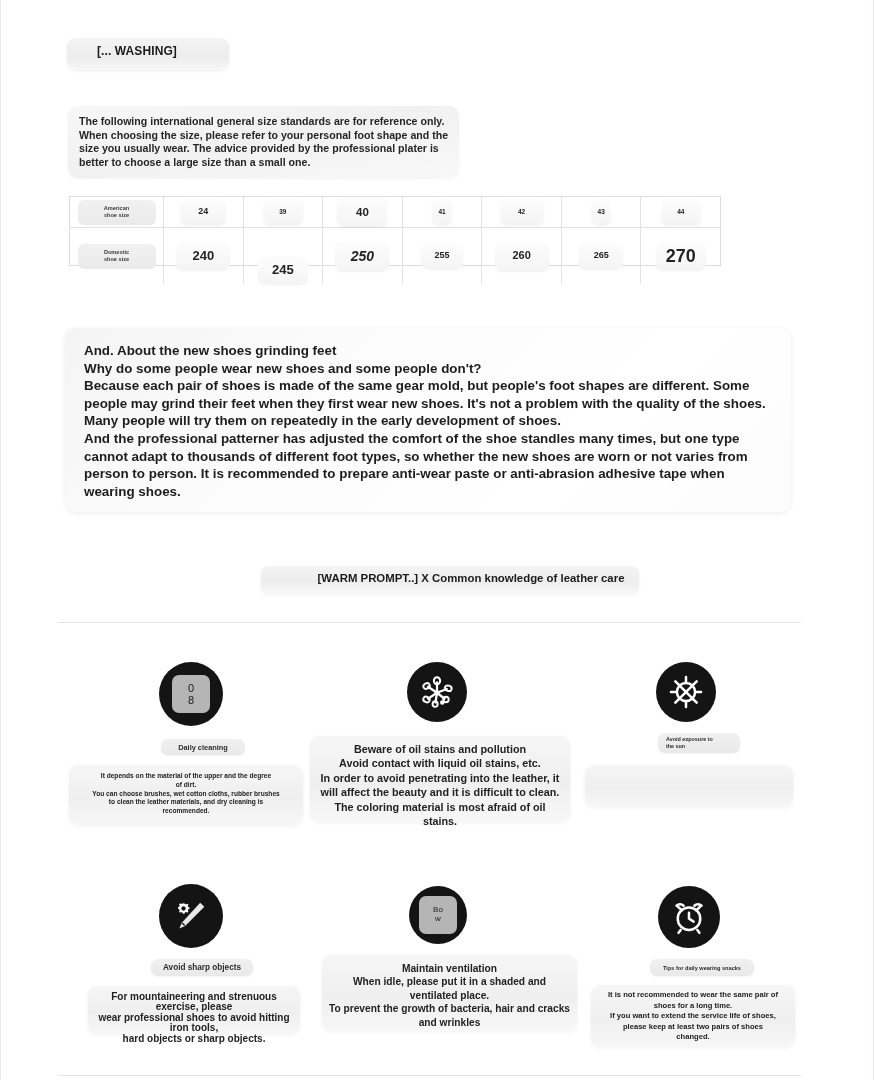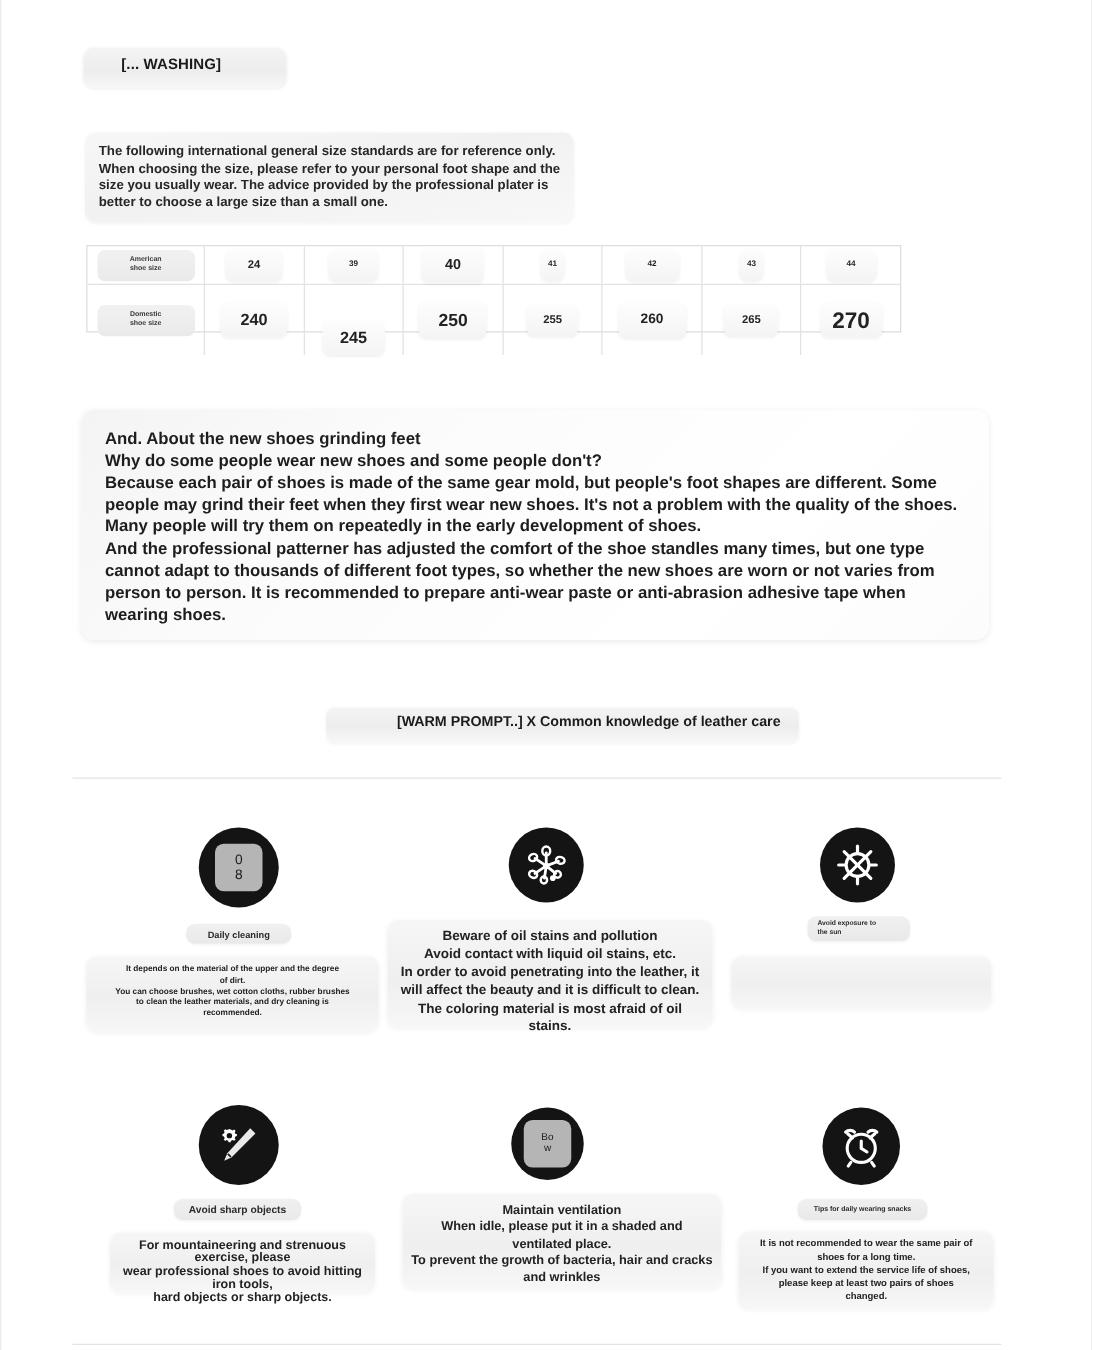--- a/index.html
+++ b/index.html
@@ -130,21 +130,21 @@
   .c0 .val-chip { width: 46px; height: 26px; font-size: 9px; }
   .c1 .val-chip { width: 40px; height: 26px; font-size: 6.5px; }
   .c2 .val-chip { width: 50px; height: 30px; font-size: 11.5px; }
   .c3 .val-chip { width: 20px; height: 26px; font-size: 6.5px; }
   .c4 .val-chip { width: 44px; height: 26px; font-size: 6.5px; }
   .c5 .val-chip { width: 20px; height: 26px; font-size: 6.5px; }
   .c6 .val-chip { width: 40px; height: 26px; font-size: 6.5px; }
 
   .c0 .val-chip.dom { width: 54px; height: 28px; font-size: 13px; }
   .c1 .val-chip.dom { width: 50px; height: 28px; font-size: 13px; margin-top: 28px; }
-  .c2 .val-chip.dom { width: 54px; height: 30px; font-size: 14px; }
+  .c2 .val-chip.dom { width: 54px; height: 30px; font-size: 14px; font-style: italic; }
   .c3 .val-chip.dom { width: 42px; height: 26px; font-size: 9px; }
   .c4 .val-chip.dom { width: 54px; height: 29px; font-size: 11px; }
   .c5 .val-chip.dom { width: 44px; height: 26px; font-size: 9px; }
   .c6 .val-chip.dom { width: 50px; height: 28px; font-size: 18px; }
 
   
   .article-card {
     position: absolute;
     left: 64px;
     top: 328px;
@@ -225,20 +225,21 @@
     border-radius: 7px;
     background: linear-gradient(180deg, #f0f0f0 0%, #e9e9e9 100%);
     box-shadow: 0 1px 2px rgba(0,0,0,0.05);
     display: flex;
     align-items: center;
     justify-content: center;
     text-align: center;
     font-weight: 700;
     color: #2b2b2b;
     white-space: pre-line;
+    margin-left: 12px;
   }
 
   .care-body {
     position: absolute;
     border-radius: 9px;
     background: linear-gradient(180deg, #f6f6f6 0%, #efefef 55%, #f7f7f7 100%);
     box-shadow: 0 1px 4px rgba(0,0,0,0.06);
   }
   .care-body-text {
     position: absolute;

